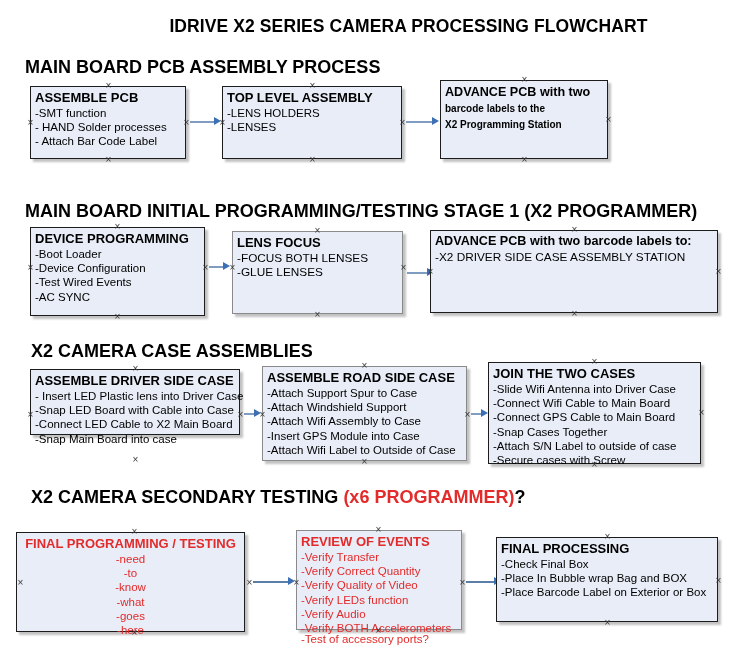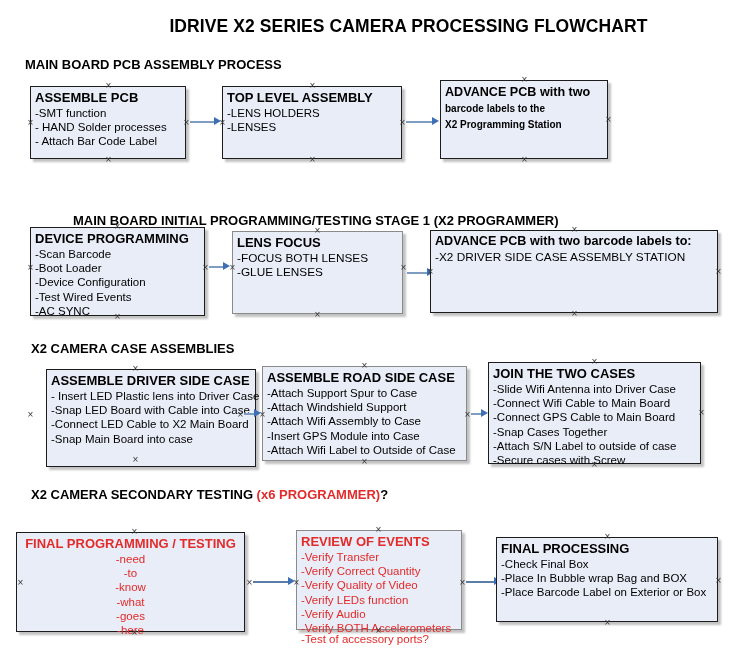--- a/index.html
+++ b/index.html
@@ -32,21 +32,21 @@
     font-size: 17.5px;
     font-weight: bold;
     color: #000000;
     letter-spacing: 0.1px;
     white-space: nowrap;
     margin-left: 35px;
   }
 
   .section-title {
     position: absolute;
-    font-size: 13px;
+    font-size: 18px;
     font-weight: bold;
     color: #000000;
     white-space: nowrap;
     letter-spacing: 0px;
   }
   .section-title .red-part {
     color: #e32b2b;
   }
   .section-title .q {
     color: #000000;
@@ -172,25 +172,24 @@
 
   <div class="node allbold" style="left:440px; top:80px; width:168px; height:79px;">
     <div class="n-title">ADVANCE PCB with two</div>
     <div class="n-line">barcode labels to the</div>
     <div class="n-line"> X2 Programming Station</div>
   </div>
   <div class="xmark" style="left:520px; top:75px;"></div>
   <div class="xmark" style="left:520px; top:155px;"></div>
   <div class="xmark" style="left:604px; top:115px;"></div>
 
-  <div class="section-title" style="left:25px; top:213px;margin-left:48px;">MAIN BOARD INITIAL PROGRAMMING/TESTING STAGE 1 (X2 PROGRAMMER)</div>
+  <div class="section-title" style="left:25px; top:201px;">MAIN BOARD INITIAL PROGRAMMING/TESTING STAGE 1 (X2 PROGRAMMER)</div>
 
   <div class="node" style="left:30px; top:227px; width:175px; height:89px;">
     <div class="n-title">DEVICE PROGRAMMING</div>
-    <div class="n-line">-Scan Barcode</div>
     <div class="n-line">-Boot Loader</div>
     <div class="n-line">-Device Configuration</div>
     <div class="n-line">-Test Wired Events</div>
     <div class="n-line">-AC SYNC</div>
   </div>
   <div class="xmark" style="left:113px; top:222px;"></div>
   <div class="xmark" style="left:113px; top:312px;"></div>
   <div class="xmark" style="left:26px; top:263px;"></div>
   <div class="xmark" style="left:201px; top:263px;"></div>
 
@@ -214,21 +213,21 @@
     <div class="n-title" style="font-size:12.6px;">ADVANCE PCB with two barcode labels to:</div>
     <div class="n-line">-X2 DRIVER  SIDE  CASE  ASSEMBLY STATION</div>
   </div>
   <div class="xmark" style="left:570px; top:225px;"></div>
   <div class="xmark" style="left:570px; top:309px;"></div>
   <div class="xmark" style="left:426px; top:267px;"></div>
   <div class="xmark" style="left:714px; top:267px;"></div>
 
   <div class="section-title" style="left:31px; top:341px;">X2 CAMERA CASE ASSEMBLIES</div>
 
-  <div class="node" style="left:46px; top:369px; width:210px; height:98px;">
+  <div class="node" style="left:30px; top:369px; width:210px; height:66px;">
     <div class="n-title">ASSEMBLE DRIVER SIDE CASE</div>
     <div class="n-line">- Insert LED Plastic lens into Driver Case</div>
     <div class="n-line">-Snap LED Board with Cable into Case</div>
     <div class="n-line">-Connect LED Cable to X2 Main Board</div>
     <div class="n-line">-Snap Main Board into case</div>
   </div>
   <div class="xmark" style="left:131px; top:364px;"></div>
   <div class="xmark" style="left:131px; top:455px;"></div>
   <div class="xmark" style="left:26px; top:410px;"></div>
   <div class="xmark" style="left:236px; top:410px;"></div>

